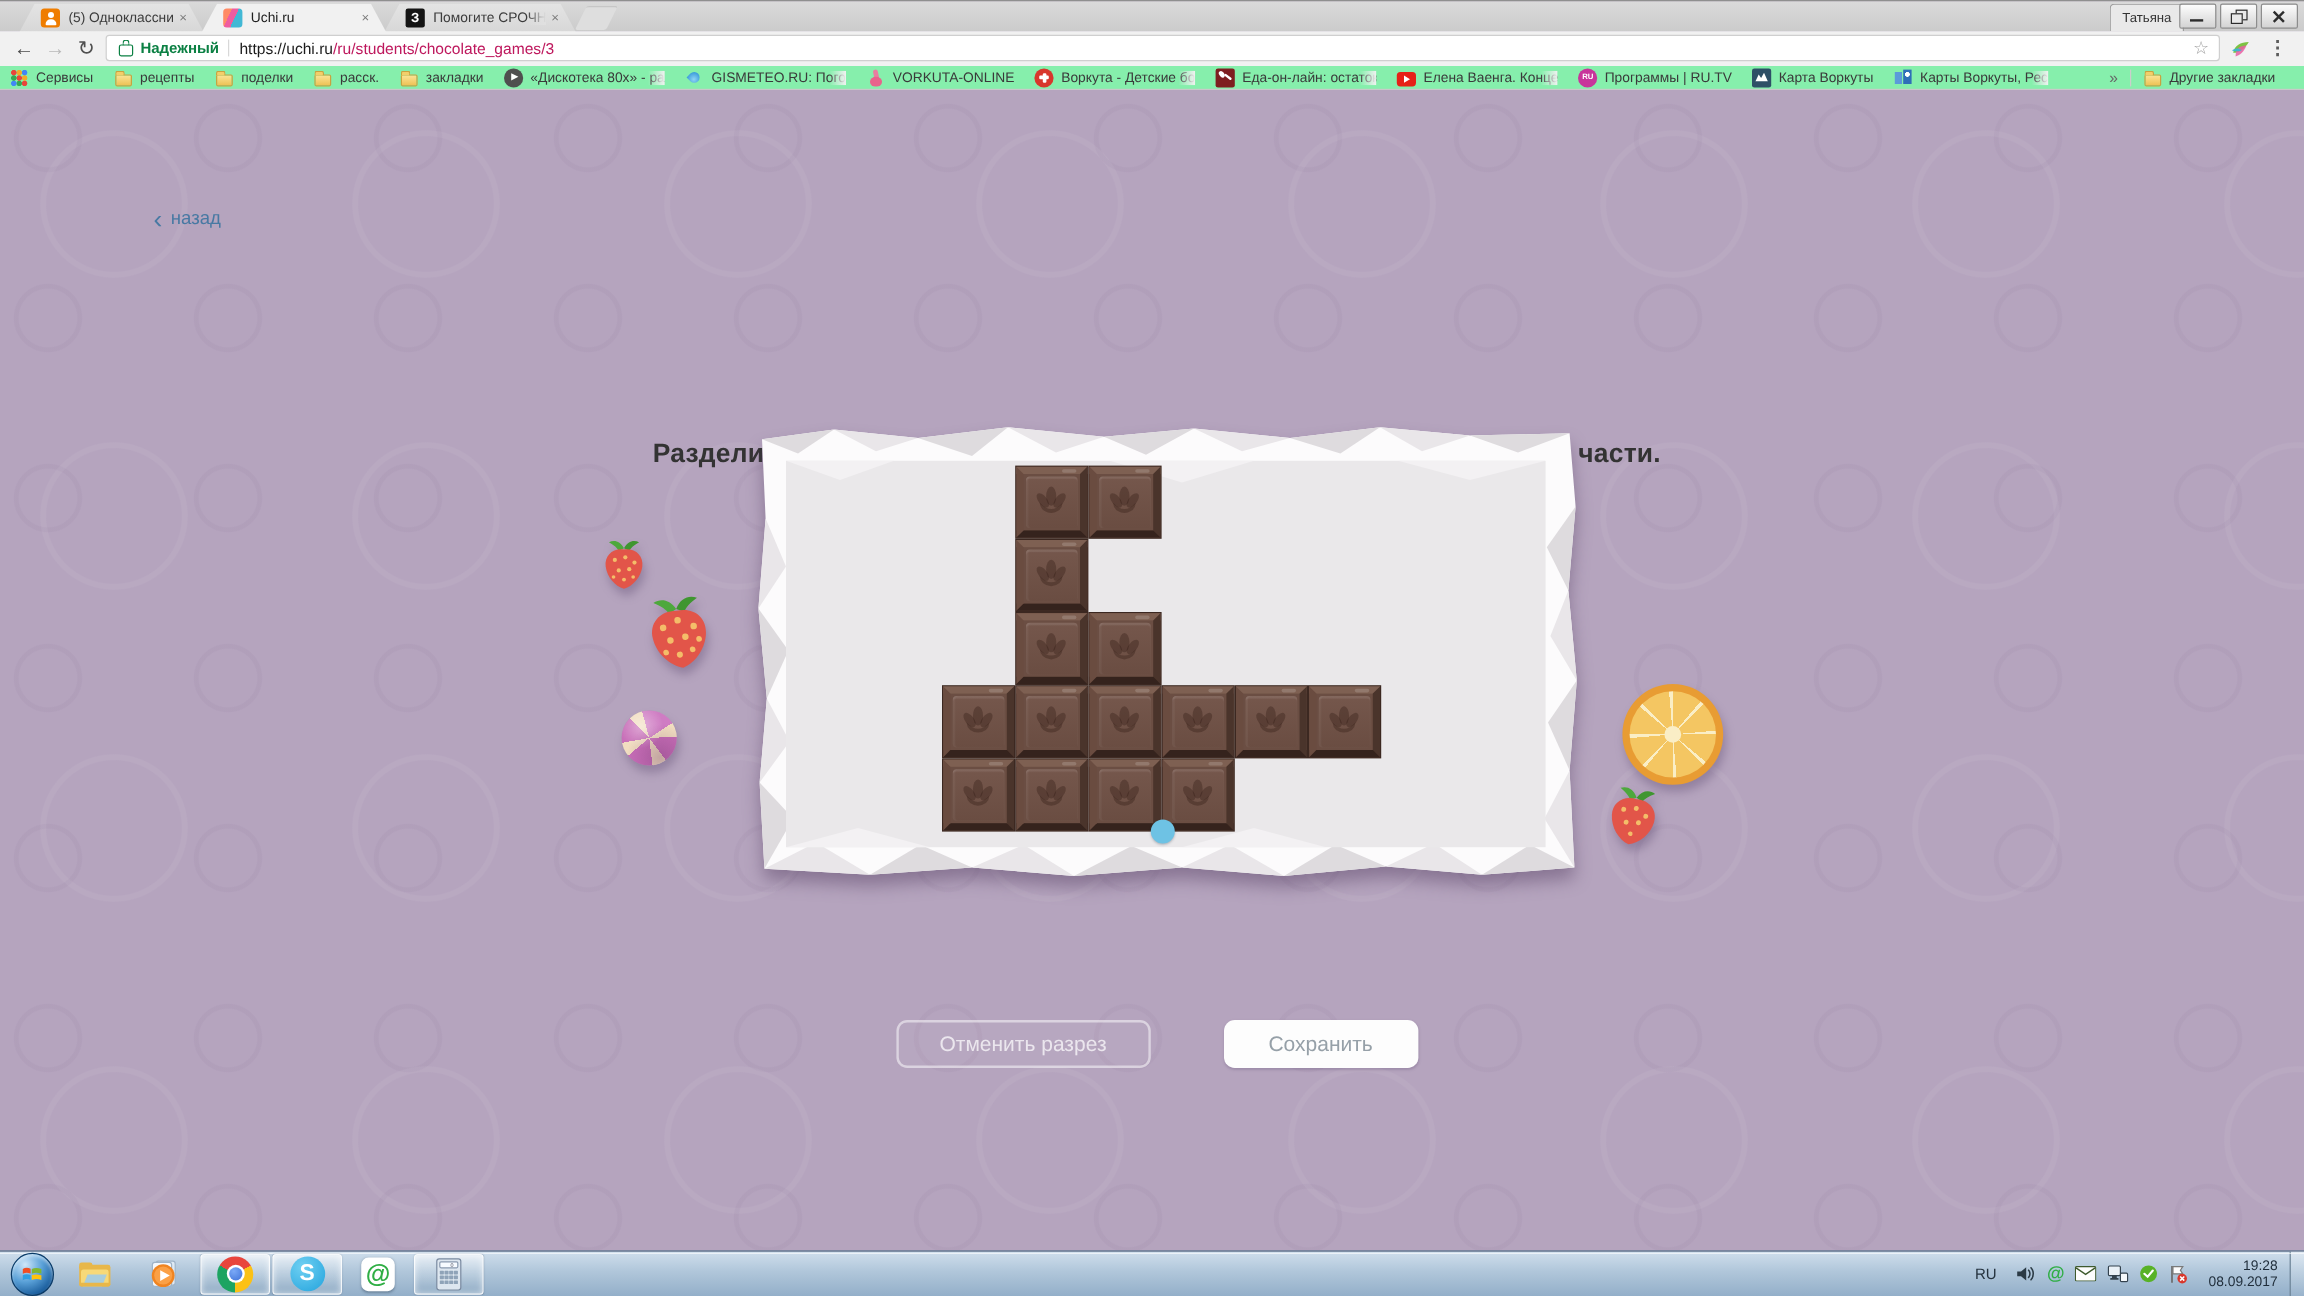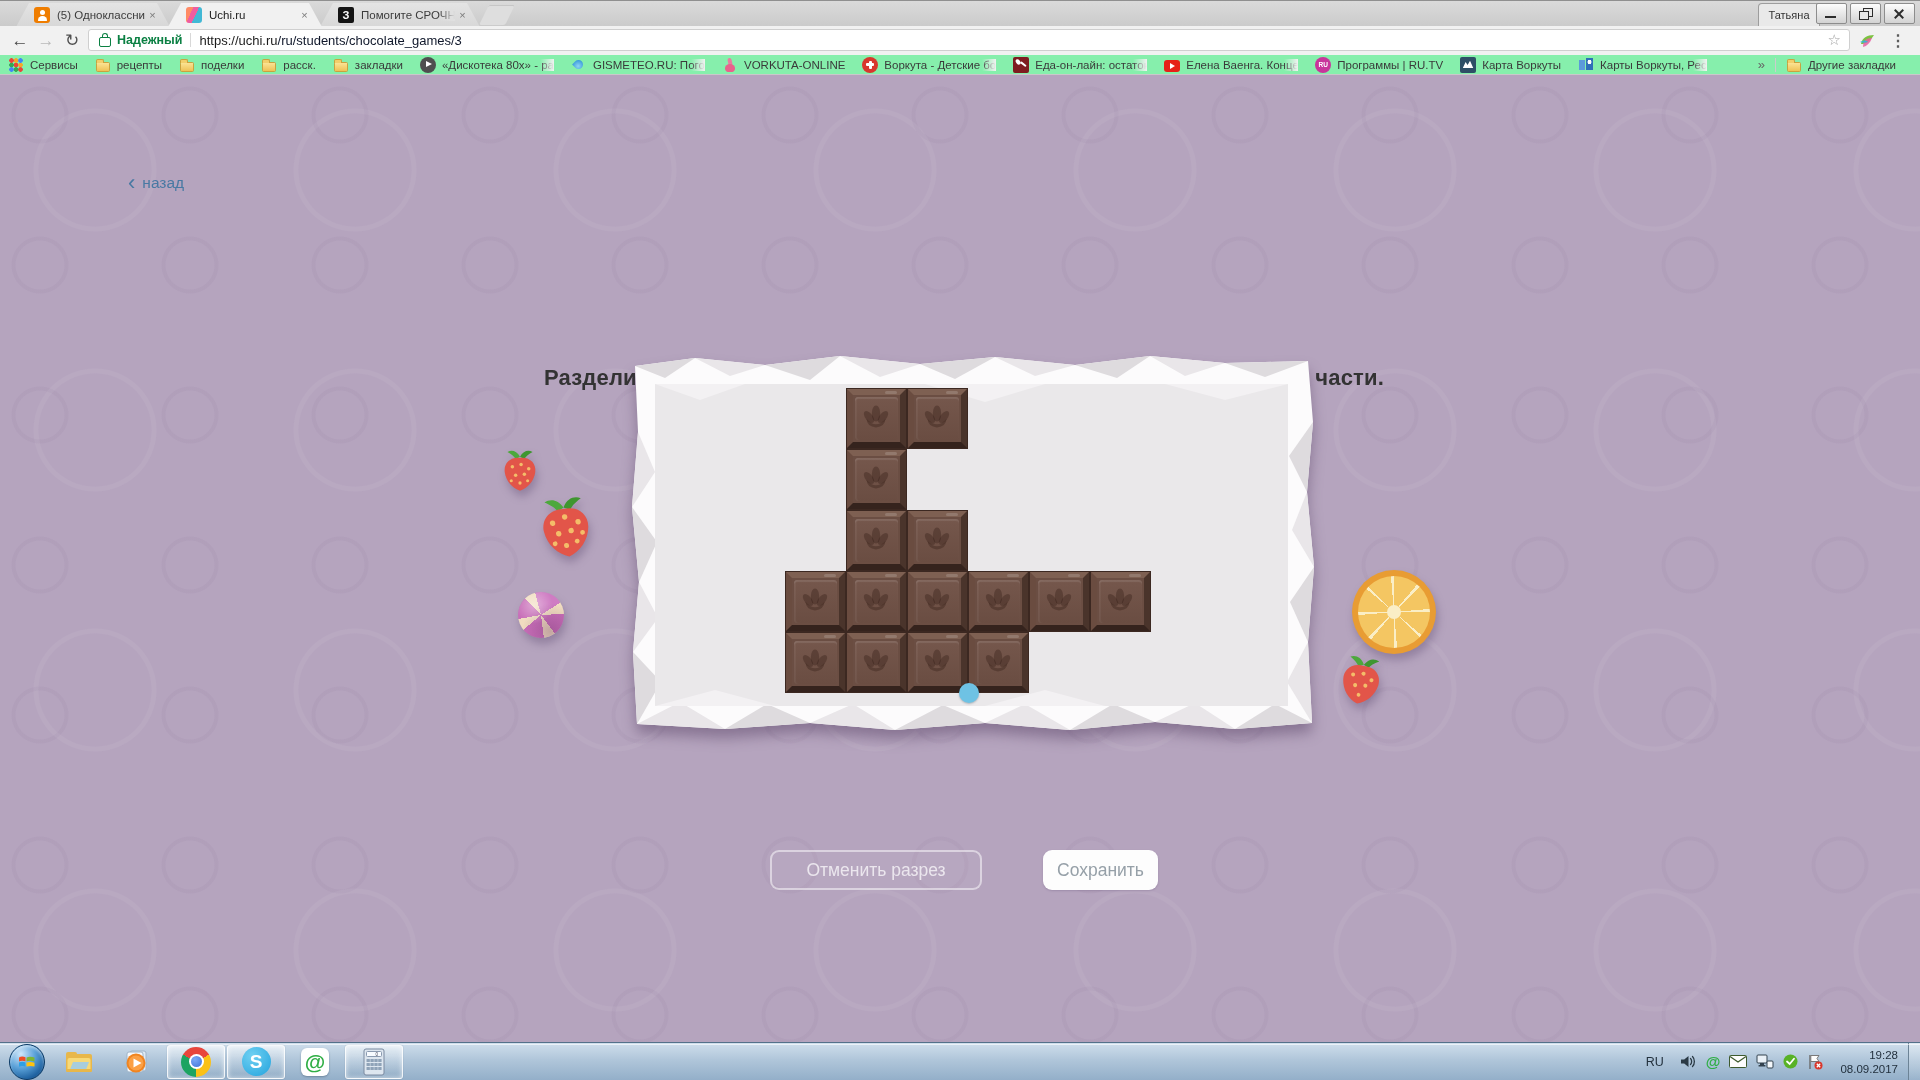--- a/index.html
+++ b/index.html
@@ -45,21 +45,21 @@
   .navbtn{position:absolute;top:0;height:29px;width:24px;display:flex;align-items:center;justify-content:center;
     font-size:17px;color:#505050;}
   .omnibox{position:absolute;left:88px;right:70px;top:3px;height:22px;background:#fff;
     border:1px solid #cfcfcf;border-radius:3px;display:flex;align-items:center;padding:0 8px;box-sizing:border-box;}
   .lock-icon{width:10px;height:8px;border:1.5px solid #0b8043;border-radius:2px;position:relative;margin:3px 6px 0 2px;flex:none;}
   .lock-icon::before{content:"";position:absolute;left:1.5px;top:-5px;width:4px;height:4px;border:1.5px solid #0b8043;
     border-bottom:none;border-radius:4px 4px 0 0;}
   .secure-label{color:#0b8043;font-size:12.5px;font-weight:bold;margin-right:8px;}
   .omni-sep{width:1px;height:14px;background:#d8d8d8;margin-right:8px;}
   .url{font-size:13px;color:#1b1b1b;white-space:nowrap;}
-  .url .path{color:#0f172a;}
+  .url .path{color:#be185d;}
   .omni-star{margin-left:auto;font-size:15px;color:#a3a3a3;}
   .ext-bird{position:absolute;right:42px;top:4px;width:21px;height:21px;}
   .menu-dots{position:absolute;right:12px;top:3px;width:20px;height:22px;font-size:16px;color:#5c5c5c;
     display:flex;align-items:center;justify-content:center;font-weight:bold;}
 
   .bookmarks{position:absolute;left:0;top:55px;width:100%;height:20px;background:#86efac;
     border-bottom:1px solid #c9c9c9;display:flex;align-items:center;padding:0 8px;box-sizing:border-box;}
   .bm{display:flex;align-items:center;margin-right:17px;flex:none;}
   .bm-label{font-size:11.5px;color:#3a3a3a;white-space:nowrap;position:relative;}
   .bm-label.fade{max-width:112px;overflow:hidden;}
@@ -148,21 +148,21 @@
     background:repeating-conic-gradient(#f4c662 0 40deg,#faeec6 40deg 45deg);}
   .orange::after{content:"";position:absolute;left:50%;top:50%;width:14px;height:14px;margin:-7px 0 0 -7px;
     border-radius:50%;background:#faeec6;}
 
   
   .btn-row{position:absolute;left:0;top:775px;width:1928px;display:flex;justify-content:center;gap:17px;}
   .btn{height:40px;border-radius:9px;font-size:17.5px;display:flex;align-items:center;justify-content:center;
     box-sizing:border-box;font-family:"Liberation Sans",sans-serif;text-align:right;}
   .btn-ghost{width:212px;border:2px solid rgba(255,255,255,0.5);color:rgba(255,255,255,0.72);
     background:rgba(255,255,255,0.04);}
-  .btn-solid{width:115px;background:#fdfdfd;color:#96a0a8;border:none;box-shadow:0 1px 2px rgba(90,70,110,0.25);margin-left:44px;}
+  .btn-solid{width:162px;background:#fdfdfd;color:#96a0a8;border:none;box-shadow:0 1px 2px rgba(90,70,110,0.25);margin-left:44px;}
 
   
   .taskbar{position:absolute;left:0;top:1042px;width:100%;height:38px;
     background:linear-gradient(180deg,#cfdeec 0%,#b0c6da 45%,#93afc9 100%);
     border-top:1px solid #54718a;box-sizing:border-box;display:flex;align-items:center;}
   .taskbar::before{content:"";position:absolute;left:0;top:1px;width:100%;height:1px;background:rgba(255,255,255,0.6);}
   .start-orb{width:46px;height:37px;display:flex;align-items:center;justify-content:center;margin-left:4px;}
   .orb{width:34px;height:34px;border-radius:50%;position:relative;
     background:radial-gradient(circle at 32% 26%,#cfe7fa,#5aa1d8 42%,#1c5f9e 76%,#0c3c70);
     border:1px solid #0a3a66;box-shadow:inset 0 2px 3px rgba(255,255,255,0.55);}

